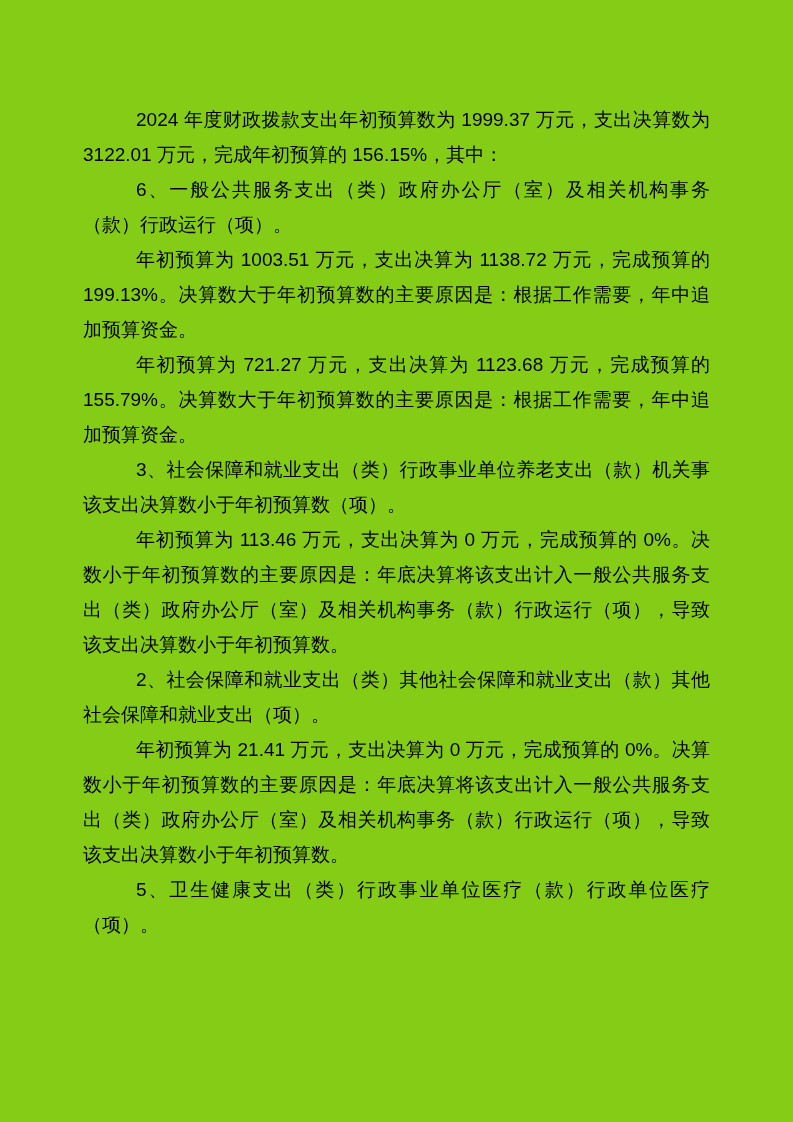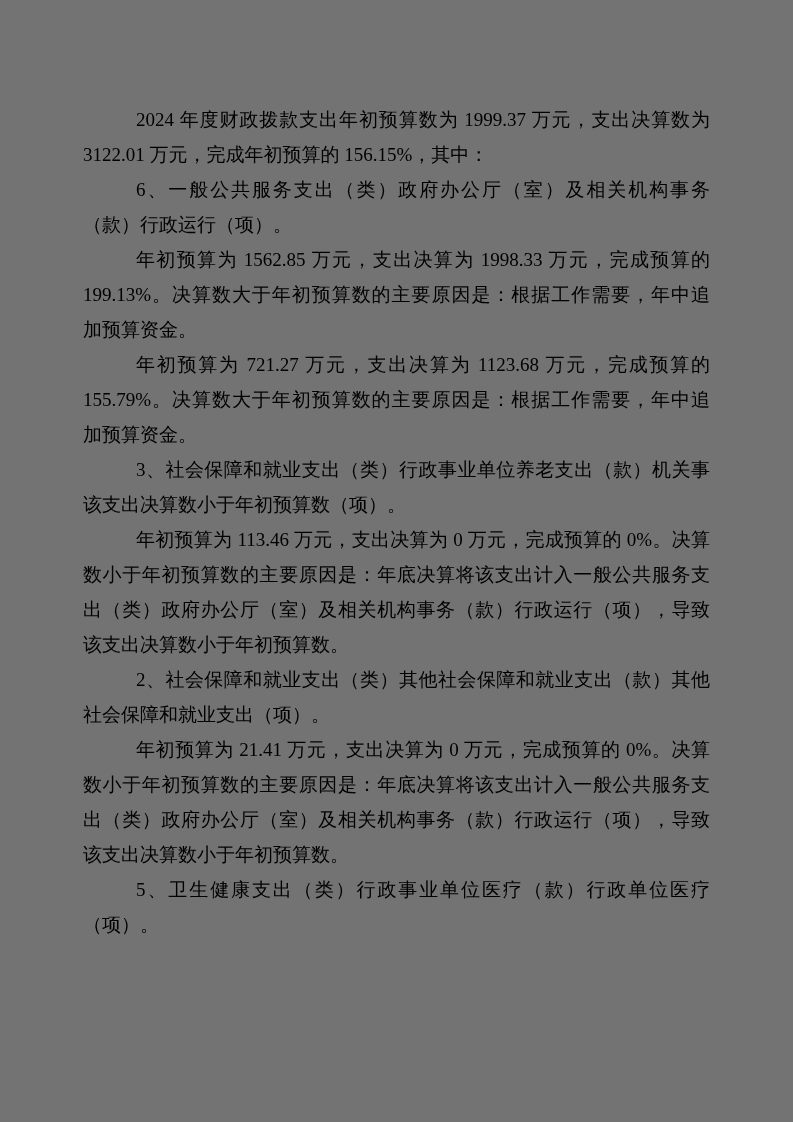--- a/index.html
+++ b/index.html
@@ -4,23 +4,23 @@
 <style>
   html, body {
     margin: 0;
     padding: 0;
     background: #ffffff;
   }
   .page {
     position: relative;
     width: 793px;
     height: 1122px;
-    background: #737373;
+    background: #84cc16;
     overflow: hidden;
-    font-family: Liberation Serif, serif;
+    font-family: Liberation Sans, sans-serif;
     color: #000000;
   }
   .content {
     position: absolute;
     left: 83px;
     top: 102px;
     width: 627px;
   }
   .para {
     margin: 0;
@@ -59,21 +59,21 @@
       <div class="ln ind just">2024 年度财政拨款支出年初预算数为 1999.37 万元，支出决算数为</div>
       <div class="ln end">3122.01 万元，完成年初预算的 156.15%，其中：</div>
     </div>
 
     <div class="para">
       <div class="ln ind just">6、一般公共服务支出（类）政府办公厅（室）及相关机构事务</div>
       <div class="ln end">（款）行政运行（项）。</div>
     </div>
 
     <div class="para">
-      <div class="ln ind just">年初预算为 1562.85 万元，支出决算为 1998.33 万元，完成预算的</div>
+      <div class="ln ind just">年初预算为 1003.51 万元，支出决算为 1138.72 万元，完成预算的</div>
       <div class="ln just">199.13%。决算数大于年初预算数的主要原因是：根据工作需要，年中追</div>
       <div class="ln end">加预算资金。</div>
     </div>
 
 
     <div class="para">
       <div class="ln ind just">年初预算为 721.27 万元，支出决算为 1123.68 万元，完成预算的</div>
       <div class="ln just">155.79%。决算数大于年初预算数的主要原因是：根据工作需要，年中追</div>
       <div class="ln end">加预算资金。</div>
     </div>

